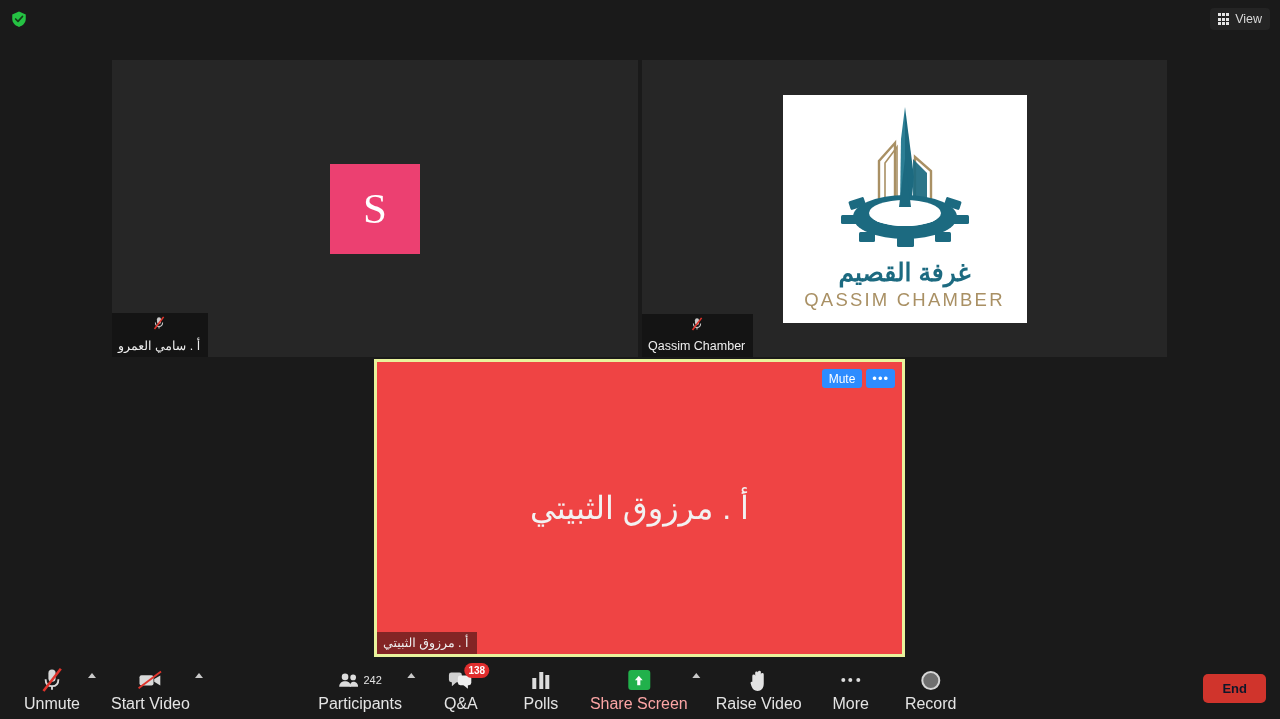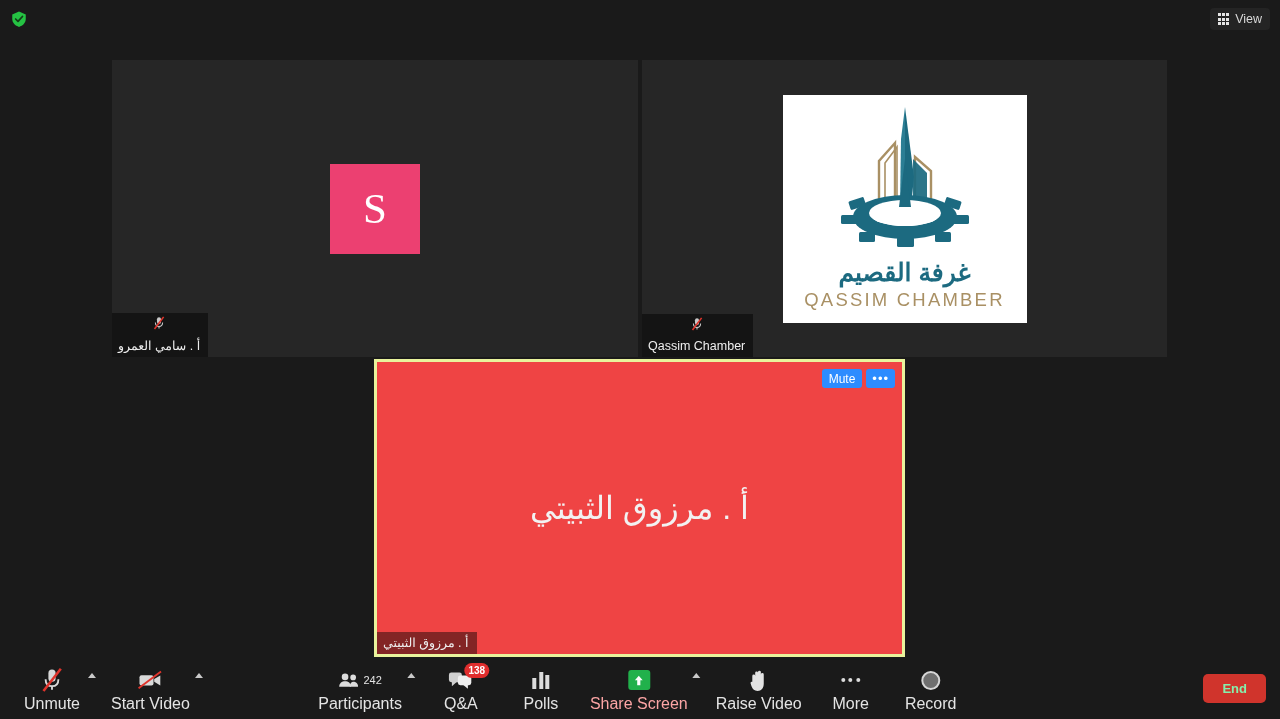--- a/index.html
+++ b/index.html
@@ -245,21 +245,21 @@
     width: 22px; height: 20px;
     background: #21b14b;
     border-radius: 3px;
     display: flex;
     align-items: center;
     justify-content: center;
   }
 
   .end-btn {
     background: #d0342c;
-    color: #86efac;
+    color: #0f172a;
     font-size: 13px;
     font-weight: bold;
     border-radius: 5px;
     padding: 7px 19px;
     border: none;
     cursor: pointer;
     font-family: "Liberation Sans", sans-serif;
   }
 
   .polls-bars { display: flex; align-items: flex-end; gap: 2.5px; height: 17px; }

